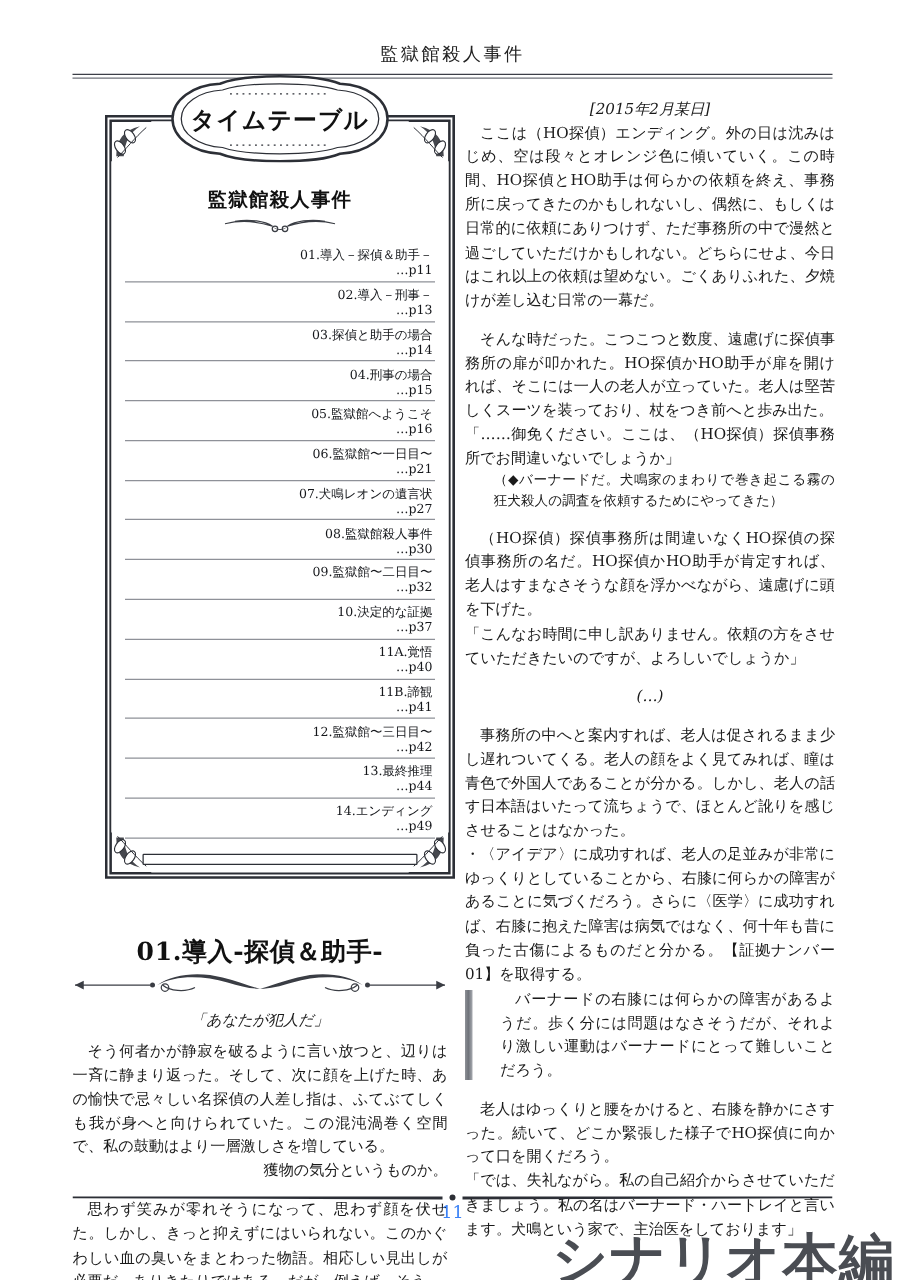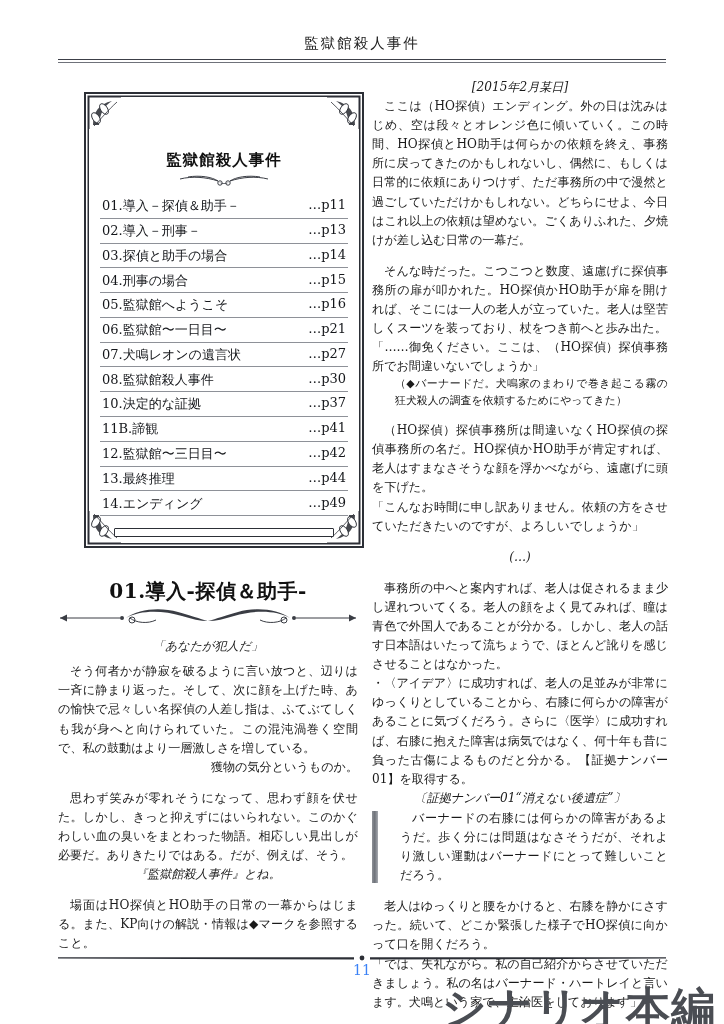--- a/index.html
+++ b/index.html
@@ -106,42 +106,43 @@
     color: #3a3d44;
     height: 13px;
     margin-bottom: 8px;
   }
   .subtitle-orn svg { display: inline-block; }
 
   
   #timetable-list { list-style: none; margin: 0; padding: 0; }
   #timetable-list li {
     display: flex;
-    align-items: flex-start;
+    align-items: flex-end;
     justify-content: space-between;
     border-bottom: 1px solid #8e9198;
-    font-size: 13px;
+    font-size: 10px;
     padding: 3.2px 2px 2.6px 2px;
     color: #15171b;
+    flex-direction: column;
   }
   #timetable-list li .tt-title { white-space: nowrap; }
   #timetable-list li .tt-page  { white-space: nowrap; }
   
   #box-bottom-bar {
     position: absolute;
     left: 28px; right: 28px; bottom: 9px;
     height: 7px;
     border: 1.4px solid #2c2f36;
     background: #fff;
     border-radius: 1px;
   }
 
   
   #section-heading {
-    margin: 30px 0 0 0;
+    margin: 45px 0 0 0;
     text-align: center;
   }
   #section-heading .sh-text {
     font-size: 20px;
     font-weight: bold;
     letter-spacing: 0.5px;
     color: #111;
   }
   #section-divider {
     margin-top: 2px;
@@ -222,20 +223,31 @@
 
 <div id="page-header">
   <div class="htext">監獄館殺人事件</div>
   <div class="hrule"></div>
 </div>
 
 <div class="col" id="left-column">
 
   <div id="timetable-box">
 
+    <div id="timetable-plaque">
+      <svg viewBox="0 0 196 70" xmlns="http://www.w3.org/2000/svg">
+        <path d="M12,35 C12,20 28,8 50,7 C62,2 78,1 98,1 C118,1 134,2 146,7 C168,8 184,20 184,35
+                 C184,50 168,62 146,63 C134,68 118,69 98,69 C78,69 62,68 50,63 C28,62 12,50 12,35 Z" fill="#ffffff" stroke="#2c2f36" stroke-width="2"></path>
+        <path d="M19,35 C19,23 33,13 52,12 C64,8 79,7 98,7 C117,7 132,8 144,12 C163,13 177,23 177,35
+                 C177,47 163,57 144,58 C132,62 117,63 98,63 C79,63 64,62 52,58 C33,57 19,47 19,35 Z" fill="none" stroke="#2c2f36" stroke-width="1"></path>
+        <line x1="58" y1="15" x2="138" y2="15" stroke="#2c2f36" stroke-width="1" stroke-dasharray="1.5 3.5"></line>
+        <line x1="58" y1="56" x2="138" y2="56" stroke="#2c2f36" stroke-width="1" stroke-dasharray="1.5 3.5"></line>
+      </svg>
+      <div class="plaque-label">タイムテーブル</div>
+    </div>
 
     <span class="corner tl">
       <svg viewBox="0 0 34 34" xmlns="http://www.w3.org/2000/svg">
         <path d="M1,33 L1,1 L33,1" fill="none" stroke="#2c2f36" stroke-width="1"></path>
         <path d="M5,29 C5,16 11,8 24,5 C16,10 12,17 11,29 Z" fill="#2c2f36" opacity="0.88"></path>
         <ellipse cx="8" cy="22" rx="3.4" ry="6" transform="rotate(-35 8 22)" fill="#fff" stroke="#2c2f36" stroke-width="0.9"></ellipse>
         <ellipse cx="16" cy="13" rx="3.4" ry="6" transform="rotate(-35 16 13)" fill="#fff" stroke="#2c2f36" stroke-width="0.9"></ellipse>
         <path d="M6,30 C12,24 20,14 29,6" fill="none" stroke="#2c2f36" stroke-width="0.8"></path>
       </svg>
     </span>
@@ -305,22 +317,30 @@
         </li>
       <li>
           <span class="tt-title">07.犬鳴レオンの遺言状</span>
           <span class="tt-page">…p27</span>
         </li>
       <li>
           <span class="tt-title">08.監獄館殺人事件</span>
           <span class="tt-page">…p30</span>
         </li>
       <li>
+          <span class="tt-title">09.監獄館〜二日目〜</span>
+          <span class="tt-page">…p32</span>
+        </li>
+      <li>
           <span class="tt-title">10.決定的な証拠</span>
           <span class="tt-page">…p37</span>
+        </li>
+      <li>
+          <span class="tt-title">11A.覚悟</span>
+          <span class="tt-page">…p40</span>
         </li>
       <li>
           <span class="tt-title">11B.諦観</span>
           <span class="tt-page">…p41</span>
         </li>
       <li>
           <span class="tt-title">12.監獄館〜三日目〜</span>
           <span class="tt-page">…p42</span>
         </li>
       <li>
@@ -371,21 +391,20 @@
     <p class="center">[2015年2月某日]</p>
     <p>ここは（HO探偵）エンディング。外の日は沈みはじめ、空は段々とオレンジ色に傾いていく。この時間、HO探偵とHO助手は何らかの依頼を終え、事務所に戻ってきたのかもしれないし、偶然に、もしくは日常的に依頼にありつけず、ただ事務所の中で漫然と過ごしていただけかもしれない。どちらにせよ、今日はこれ以上の依頼は望めない。ごくありふれた、夕焼けが差し込む日常の一幕だ。</p>
     <p class="gap">そんな時だった。こつこつと数度、遠慮げに探偵事務所の扉が叩かれた。HO探偵かHO助手が扉を開ければ、そこには一人の老人が立っていた。老人は堅苦しくスーツを装っており、杖をつき前へと歩み出た。</p>
     <p class="quote">「……御免ください。ここは、（HO探偵）探偵事務所でお間違いないでしょうか」</p>
     <p class="small">（◆バーナードだ。犬鳴家のまわりで巻き起こる霧の狂犬殺人の調査を依頼するためにやってきた）</p>
     <p class="gap">（HO探偵）探偵事務所は間違いなくHO探偵の探偵事務所の名だ。HO探偵かHO助手が肯定すれば、老人はすまなさそうな顔を浮かべながら、遠慮げに頭を下げた。</p>
     <p class="quote">「こんなお時間に申し訳ありません。依頼の方をさせていただきたいのですが、よろしいでしょうか」</p>
     <p class="center gap">(…)</p>
     <p class="gap">事務所の中へと案内すれば、老人は促されるまま少し遅れついてくる。老人の顔をよく見てみれば、瞳は青色で外国人であることが分かる。しかし、老人の話す日本語はいたって流ちょうで、ほとんど訛りを感じさせることはなかった。</p>
     <p class="noindent">・〈アイデア〉に成功すれば、老人の足並みが非常にゆっくりとしていることから、右膝に何らかの障害があることに気づくだろう。さらに〈医学〉に成功すれば、右膝に抱えた障害は病気ではなく、何十年も昔に負った古傷によるものだと分かる。【証拠ナンバー01】を取得する。</p>
-    <p class="center">〔証拠ナンバー01“消えない後遺症”〕</p>
     <div class="evidence-block">
       <span class="ev-bar"></span>
       <p>バーナードの右膝には何らかの障害があるようだ。歩く分には問題はなさそうだが、それより激しい運動はバーナードにとって難しいことだろう。</p>
     </div>
     <p class="gap">老人はゆっくりと腰をかけると、右膝を静かにさすった。続いて、どこか緊張した様子でHO探偵に向かって口を開くだろう。</p>
     <p class="quote">「では、失礼ながら。私の自己紹介からさせていただきましょう。私の名はバーナード・ハートレイと言います。犬鳴という家で、主治医をしております」</p>
   </div>
 </div>
 
 <div id="footer-rule">

